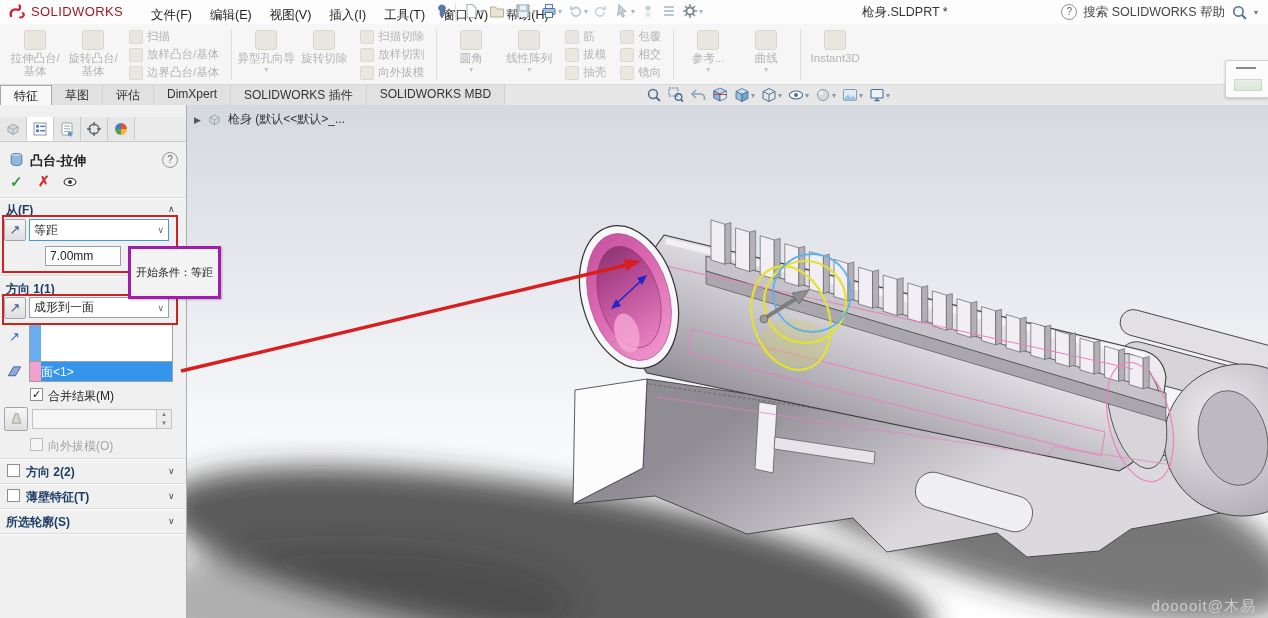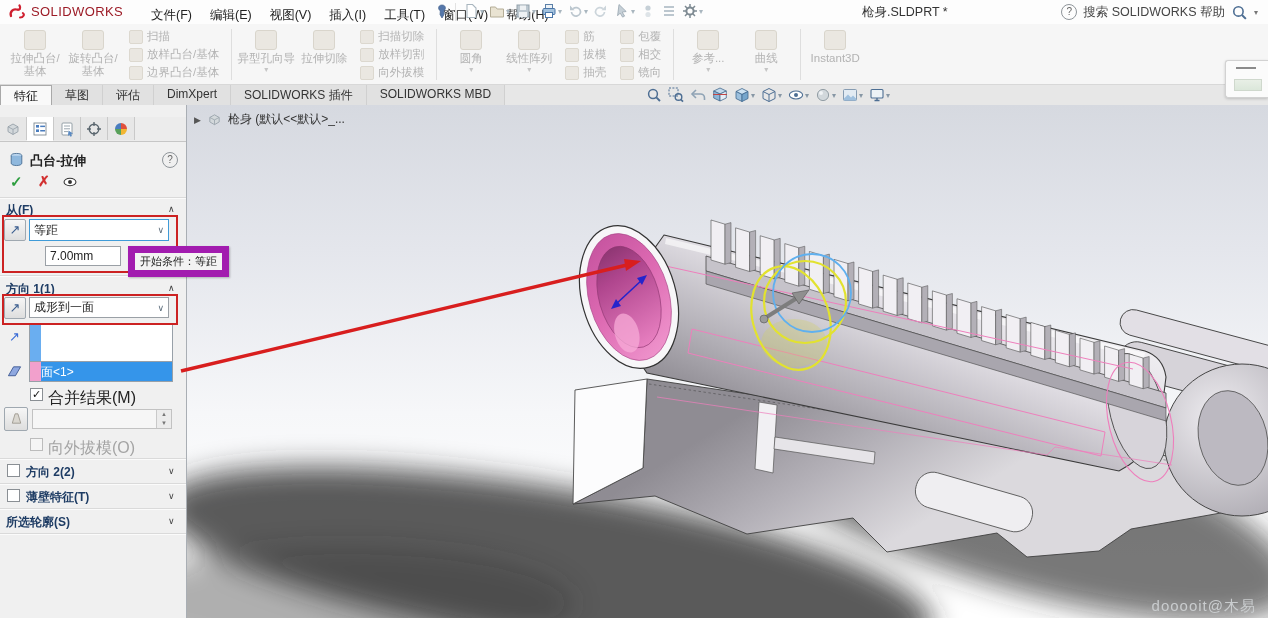--- a/index.html
+++ b/index.html
@@ -62,28 +62,28 @@
   .dd.focus{border:1.5px solid #3f9bd8;}
   .dd-caret{margin-left:auto;color:#5a6b7a;font-size:9px;}
   .inp{position:absolute;background:#fff;border:1px solid #9aa0a6;font-size:12px;color:#222;padding:0 4px;box-sizing:border-box;
        display:flex;align-items:center;}
   .lb{position:absolute;background:#fff;border:1px solid #98a0a8;display:flex;box-sizing:border-box;overflow:hidden;}
   .lb-strip-blue{width:11px;background:#6aaef0;flex:none;}
   .lb-strip-pink{width:11px;background:#f2a0cc;flex:none;}
   .lb-sel{flex:1;background:#3595ea;color:#fff;font-size:12px;padding:2px 0;}
   .cb{position:absolute;width:13px;height:13px;background:#fff;border:1px solid #8a8f94;font-size:11px;line-height:11px;text-align:center;color:#111;box-sizing:border-box;}
   .cb.dis{border-color:#bcbcbc;background:#f5f5f5;}
-  .cb-label{position:absolute;font-size:16px;color:#222;}
+  .cb-label{position:absolute;font-size:12px;color:#222;}
   .cb-label.dis{color:#a4a4a4;}
   .spinf{position:absolute;background:#f6f6f6;border:1px solid #c2c2c2;box-sizing:border-box;}
   .spin-arrows{position:absolute;right:0;top:0;bottom:0;width:14px;border-left:1px solid #c9c9c9;display:flex;flex-direction:column;}
   .spin-arrows div{flex:1;font-size:6px;color:#777;text-align:center;line-height:9px;background:#ececec;}
   .ann{position:absolute;border:2px solid #cc2222;pointer-events:none;z-index:40;}
-  .tip{position:absolute;left:128px;top:141px;background:#f3f3f3;border:7px solid #a21caf;font-size:11px;color:#222;
-       padding:1px 5px;white-space:nowrap;z-index:60;box-shadow:1px 1px 2px rgba(0,0,0,.25);}
+  .tip{position:absolute;left:128px;top:141px;background:#f3f3f3;border:3px solid #a21caf;font-size:11px;color:#222;
+       padding:16px 5px;white-space:nowrap;z-index:60;box-shadow:1px 1px 2px rgba(0,0,0,.25);}
   
   .viewport{position:absolute;left:187px;top:105px;right:0;bottom:0;overflow:hidden;
             background:linear-gradient(180deg,#d6d9e0 0%,#e4e6ec 28%,#f6f7f9 60%,#ffffff 88%);}
   .model-svg{position:absolute;left:0;top:0;width:100%;height:100%;}
   .ftree{position:absolute;left:7px;top:6px;display:flex;align-items:center;gap:6px;font-size:12px;color:#333;}
   .ftree-arrow{font-size:9px;color:#555;}
   .wm{position:absolute;right:12px;bottom:2px;font-size:15px;color:#c9ccce;letter-spacing:1px;}
   .mini{position:absolute;right:0;top:60px;width:42px;height:36px;background:#fbfbfb;border:1px solid #d2d2d2;border-right:none;
         border-radius:3px 0 0 3px;box-shadow:0 1px 3px rgba(0,0,0,.18);z-index:20;}
   .mini-dash{position:absolute;left:10px;top:6px;width:20px;height:2px;background:#8a8a8a;}
@@ -326,21 +326,21 @@
         </div>
       </div>
       <div class="rb-sep"></div>
       <div class="rb-large">
         <div class="rb-ico"></div>
         <div>异型孔向导</div>
         <div class="rb-caret">▾</div>
       </div>
       <div class="rb-large">
         <div class="rb-ico"></div>
-        <div>拉伸切除</div>
+        <div>旋转切除</div>
       </div>
       <div class="rb-stack">
         <div class="rb-srow">
           <span class="rb-sico"></span>
           <span>扫描切除</span>
         </div>
         <div class="rb-srow">
           <span class="rb-sico"></span>
           <span>放样切割</span>
         </div>

